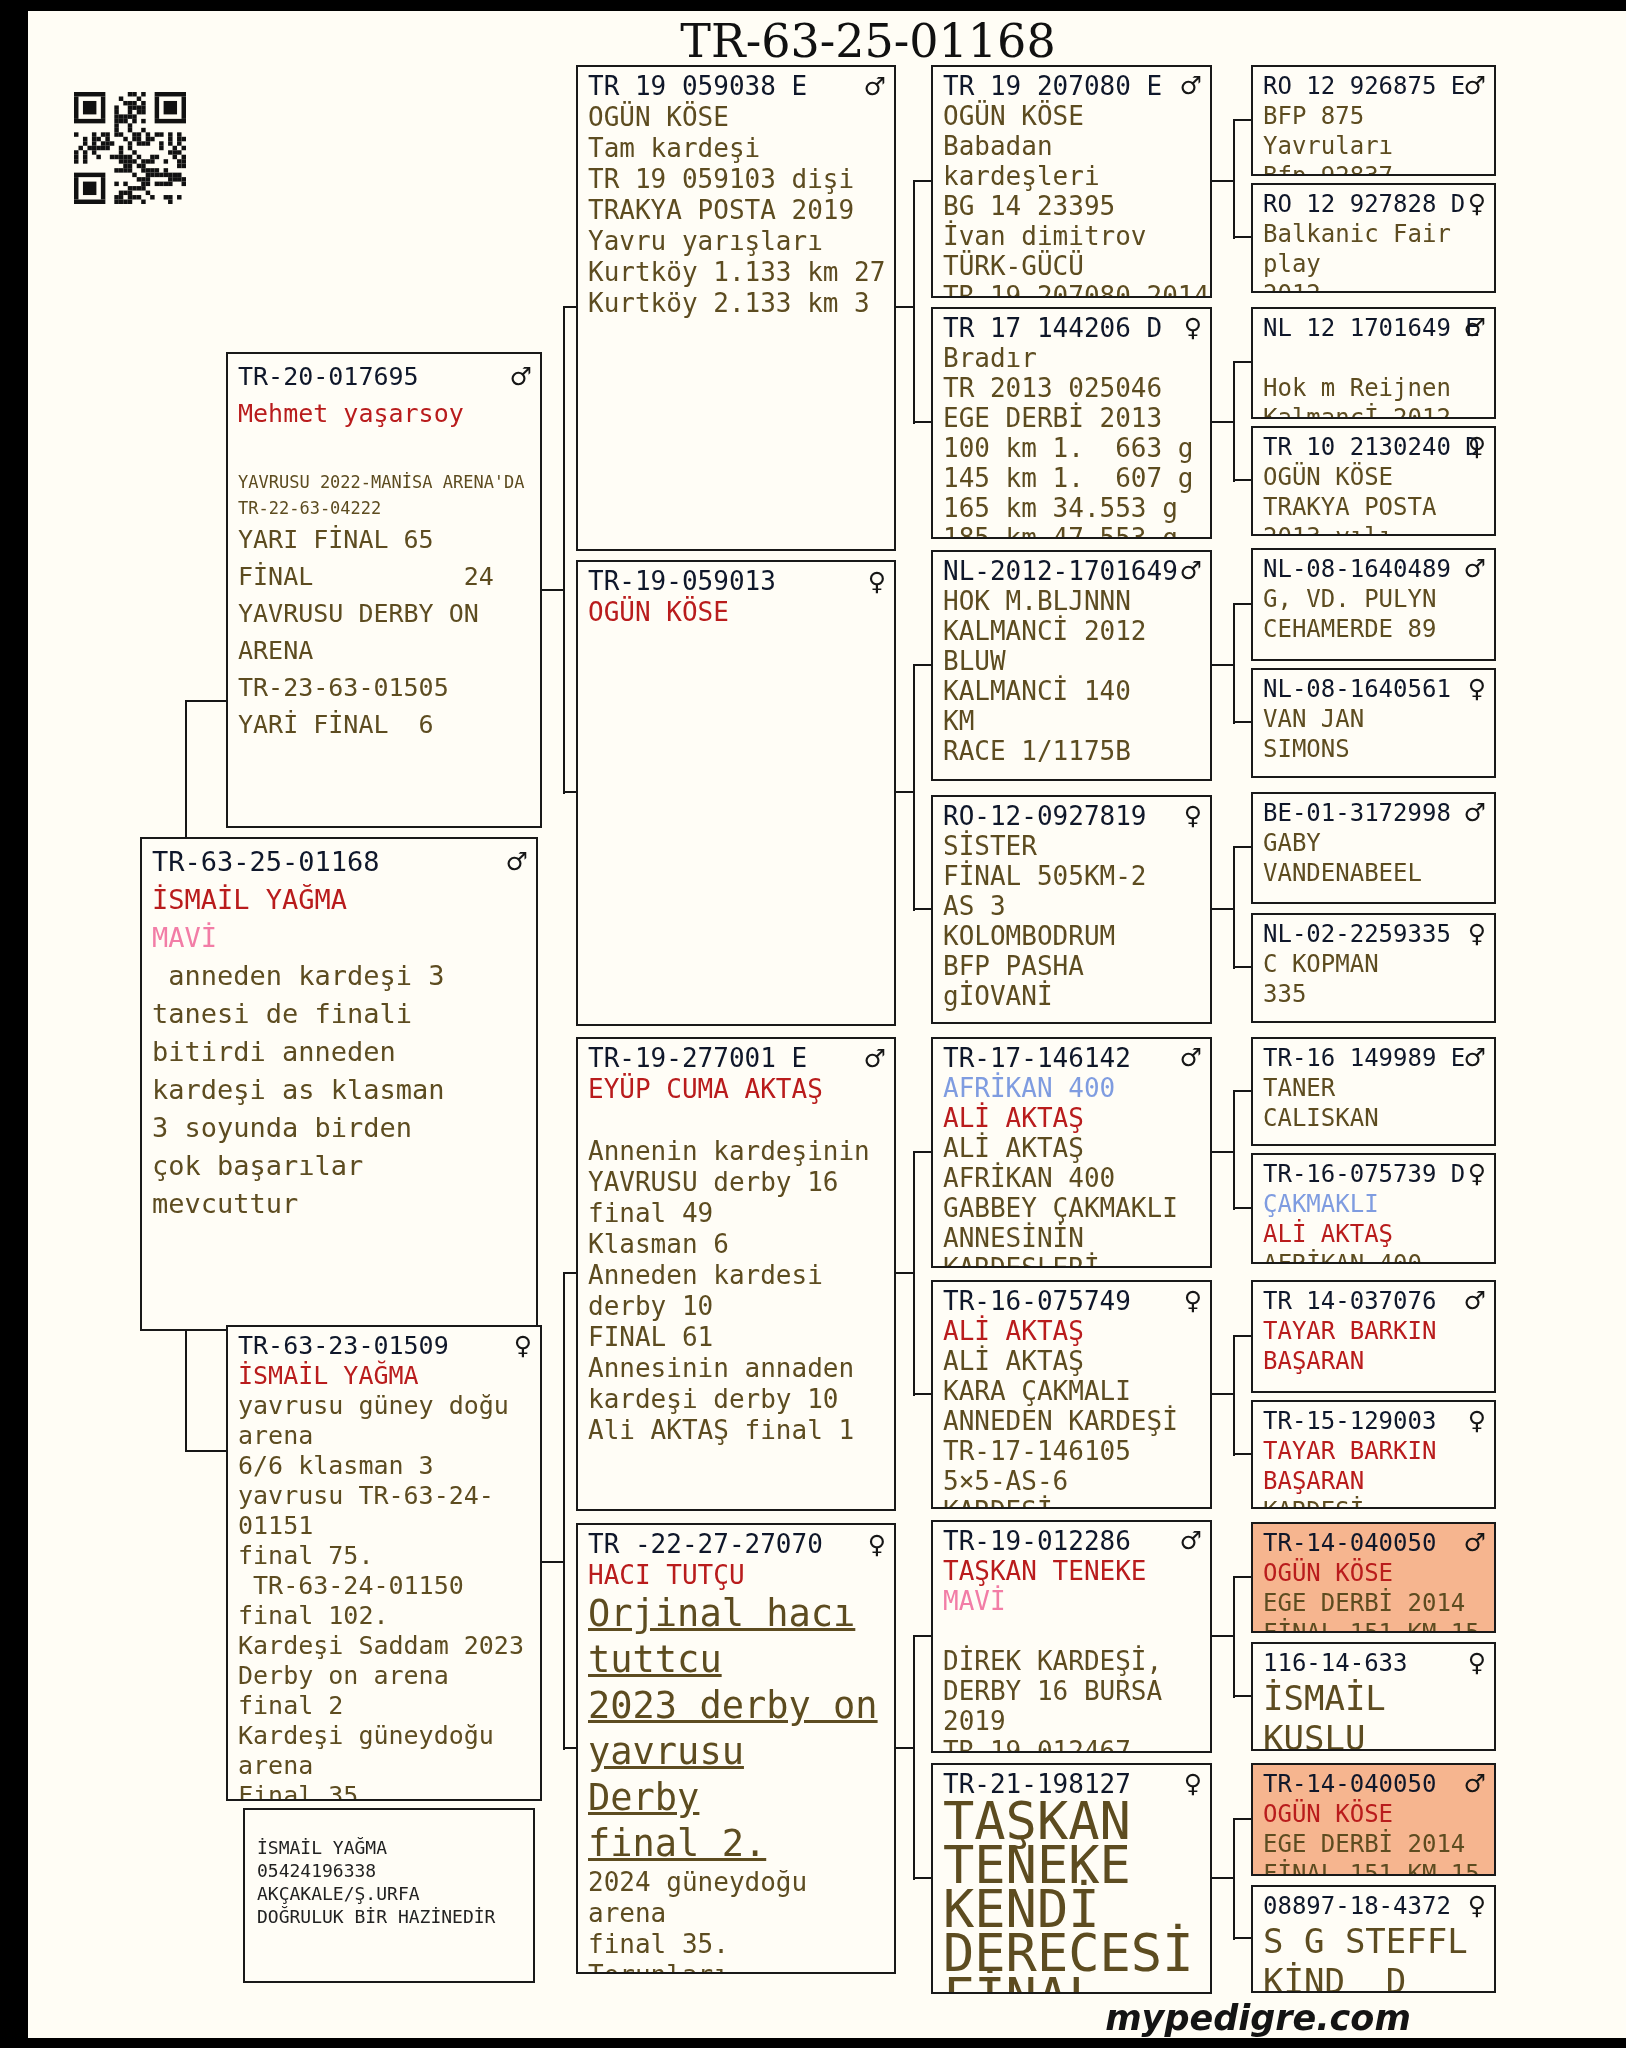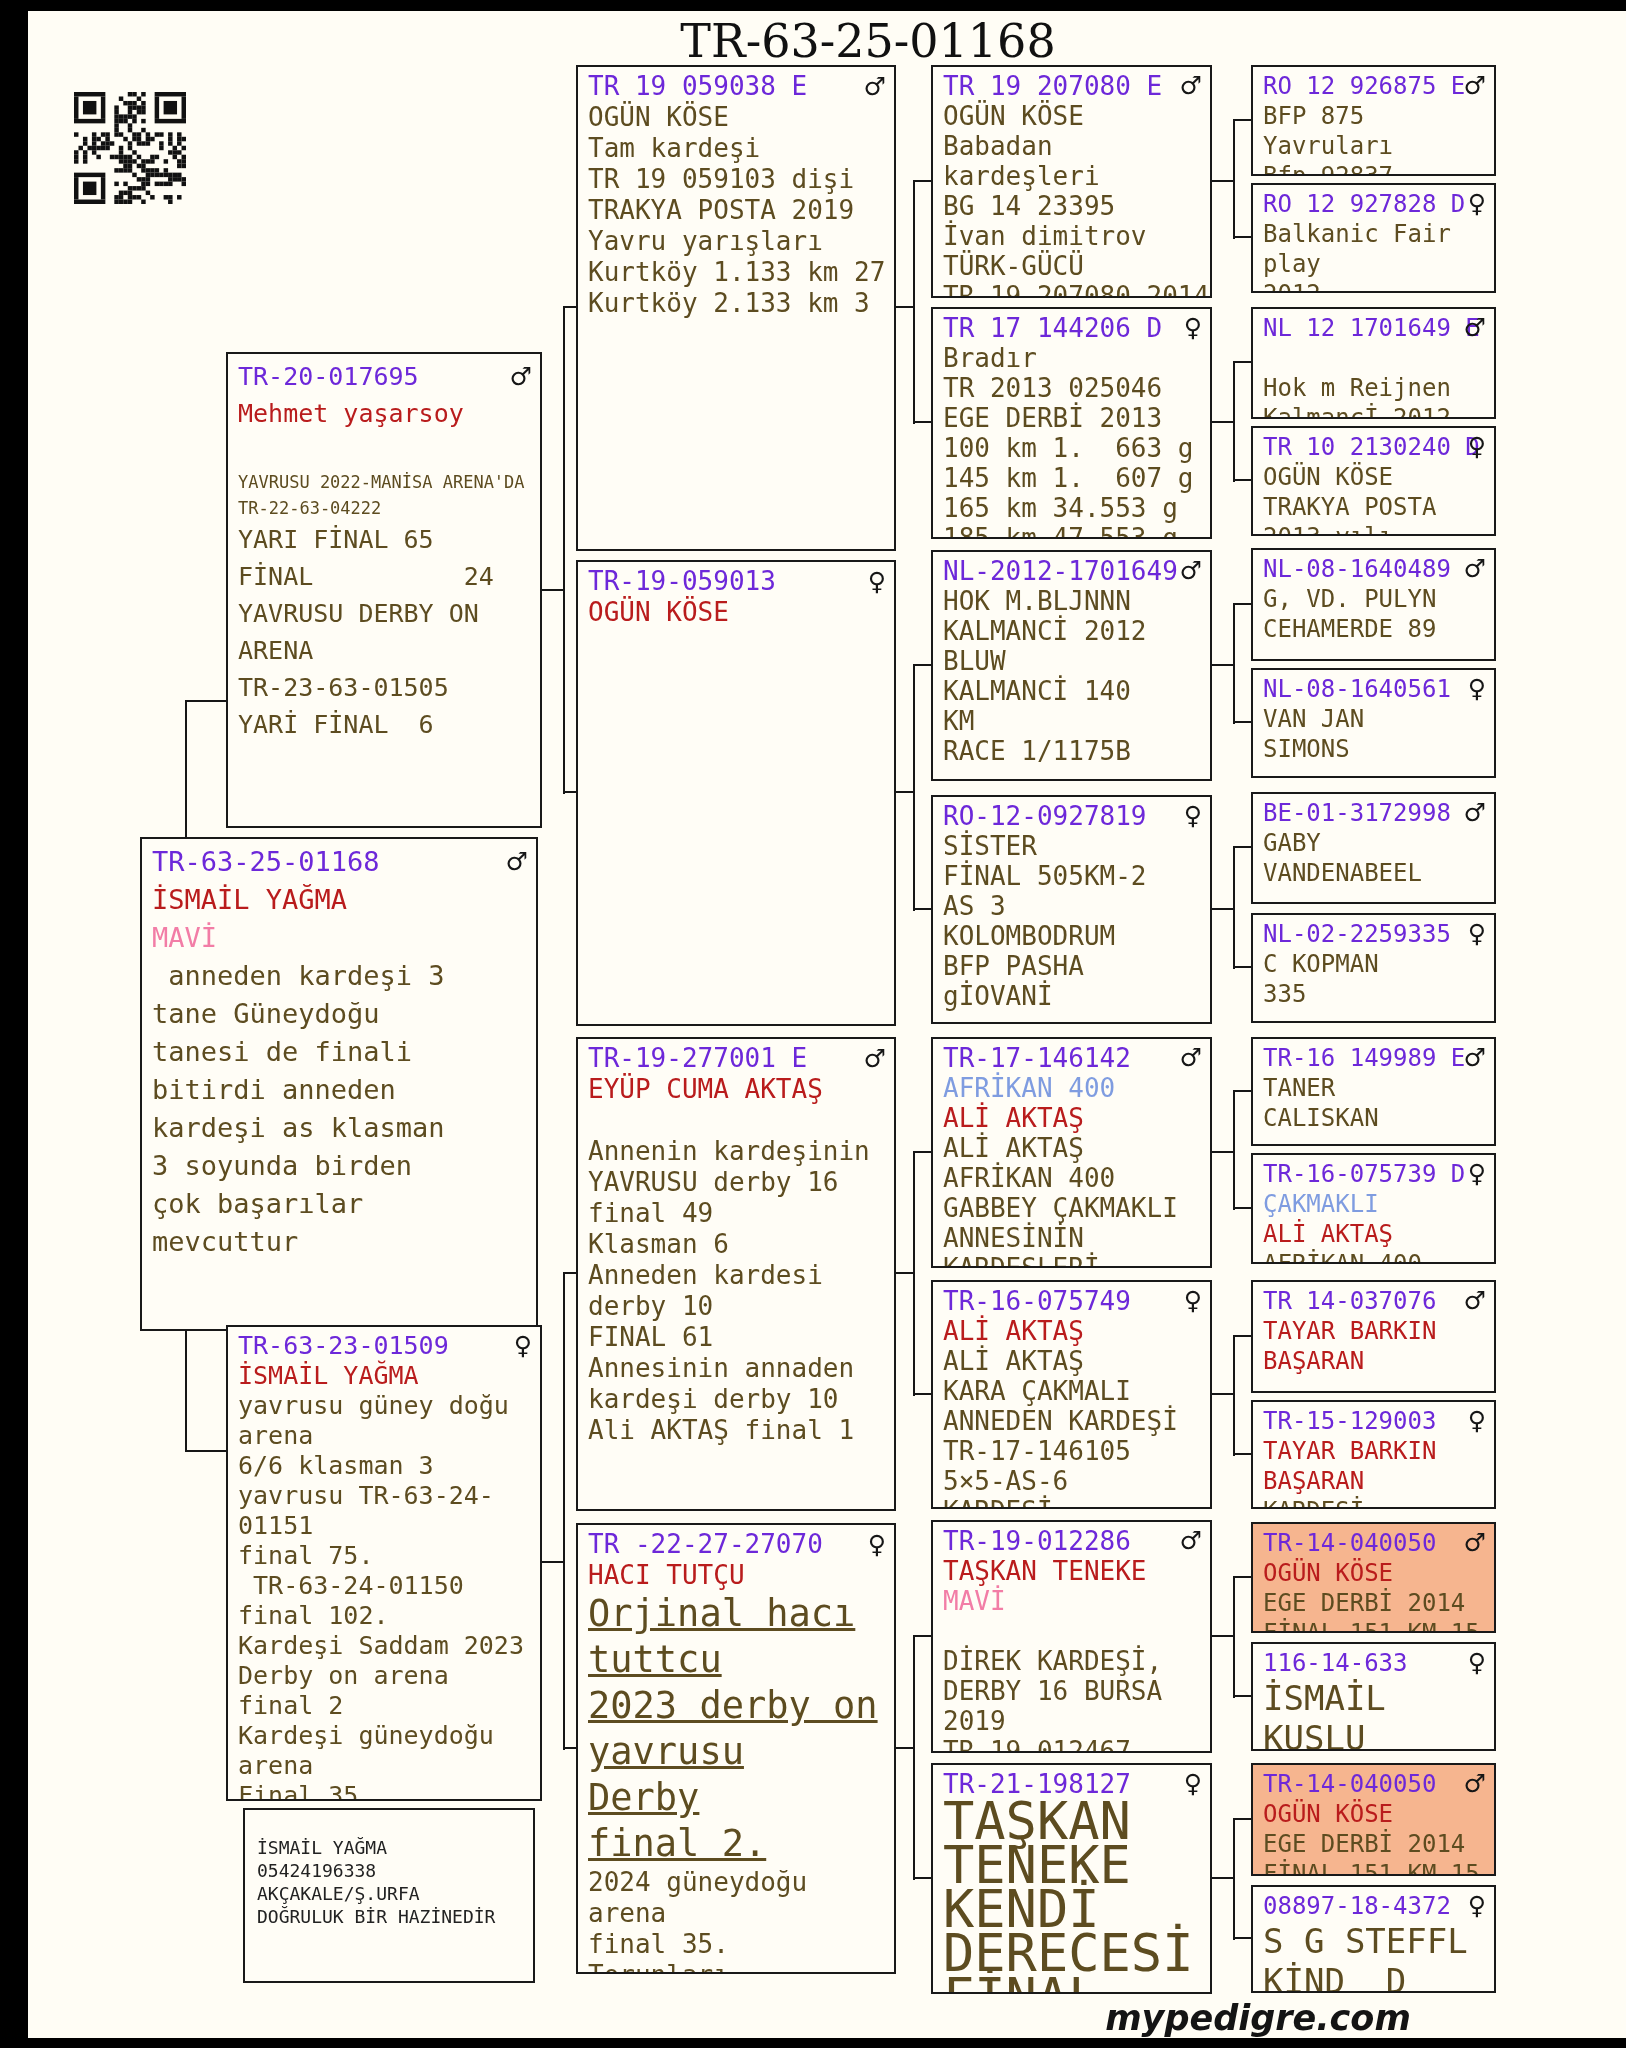--- a/index.html
+++ b/index.html
@@ -10,21 +10,21 @@
   #bar-bottom{left:0;top:2038px;width:1626px;height:10px;}
   #bar-right{left:1598px;top:0;width:28px;height:2048px;}
   #title{position:absolute;left:560px;top:14px;width:560px;text-align:center;
          font-family:"DejaVu Serif","Liberation Serif",serif;font-size:46px;color:#111;z-index:3;}
   .seg{position:absolute;background:#161616;z-index:1;}
   .box{position:absolute;background:#fffdf6;border:2px solid #191919;box-sizing:border-box;
        overflow:hidden;padding:4px 4px 0 10px;z-index:2;}
   .ln{white-space:pre;}
   .sex{position:absolute;top:4px;right:8px;font-size:25px;color:#161616;
        font-family:"DejaVu Sans",sans-serif;z-index:3;}
-  .t-ring{color:#6d28d9;}
+  .t-ring{color:#0f172a;}
   .t-blue{color:#b91c1c;}
   .t-lblue{color:#7f9ce0;}
   .t-pink{color:#f27da6;}
   .z-sm{font-size:17px;line-height:26px;}
   .z-lg{font-size:34px;line-height:40px;}
   .z-xl{font-size:37px;line-height:46px;text-decoration:underline;}
   .z-xl2{font-size:52px;line-height:44px;}
   .f-c1{font-size:25px;line-height:37px;}
   .f-main{font-size:27px;line-height:38px;}
   .f-mo{font-size:25px;line-height:30px;}
@@ -257,21 +257,20 @@
       <div class="ln">ARENA</div>
       <div class="ln">TR-23-63-01505</div>
       <div class="ln">YARİ FİNAL  6</div>
     </div>
   <div class="box f-main" style="left:112px;top:837px;width:398px;height:494px;">
       <span class="sex">♂</span>
       <div class="ln t-ring">TR-63-25-01168</div>
       <div class="ln t-blue">İSMAİL YAĞMA</div>
       <div class="ln t-pink">MAVİ</div>
       <div class="ln"> anneden kardeşi 3</div>
-      <div class="ln">tane Güneydoğu</div>
       <div class="ln">tanesi de finali</div>
       <div class="ln">bitirdi anneden</div>
       <div class="ln">kardeşi as klasman</div>
       <div class="ln">3 soyunda birden</div>
       <div class="ln">çok başarılar</div>
       <div class="ln">mevcuttur</div>
     </div>
   <div class="box f-mo" style="left:198px;top:1325px;width:316px;height:476px;">
       <span class="sex">♀</span>
       <div class="ln t-ring">TR-63-23-01509</div>

